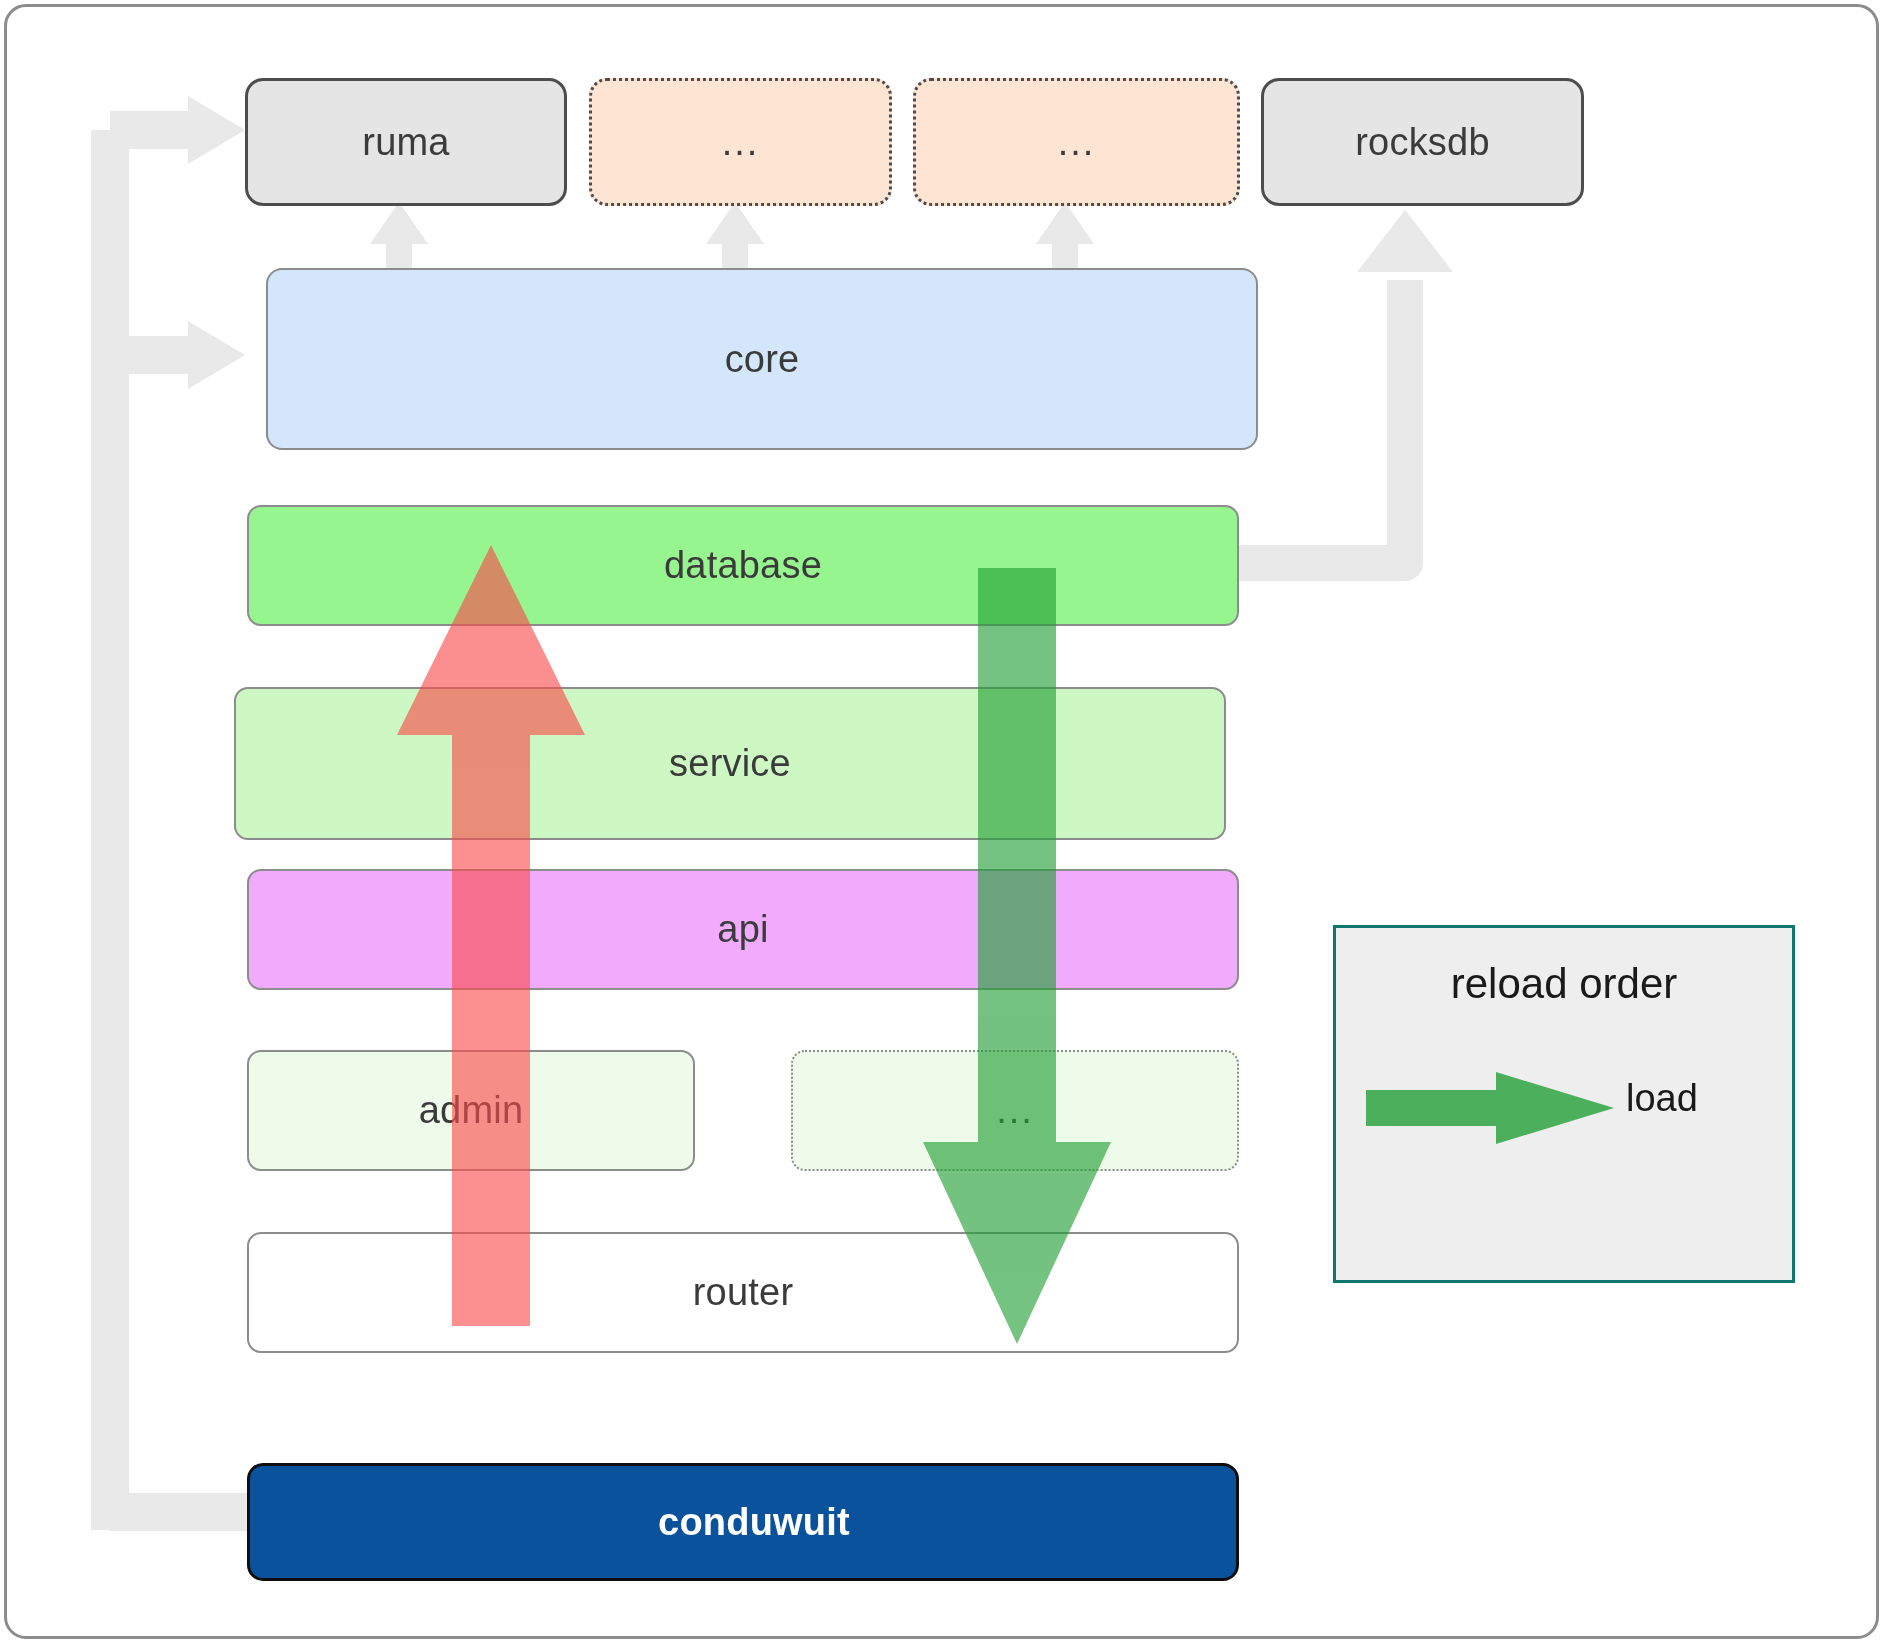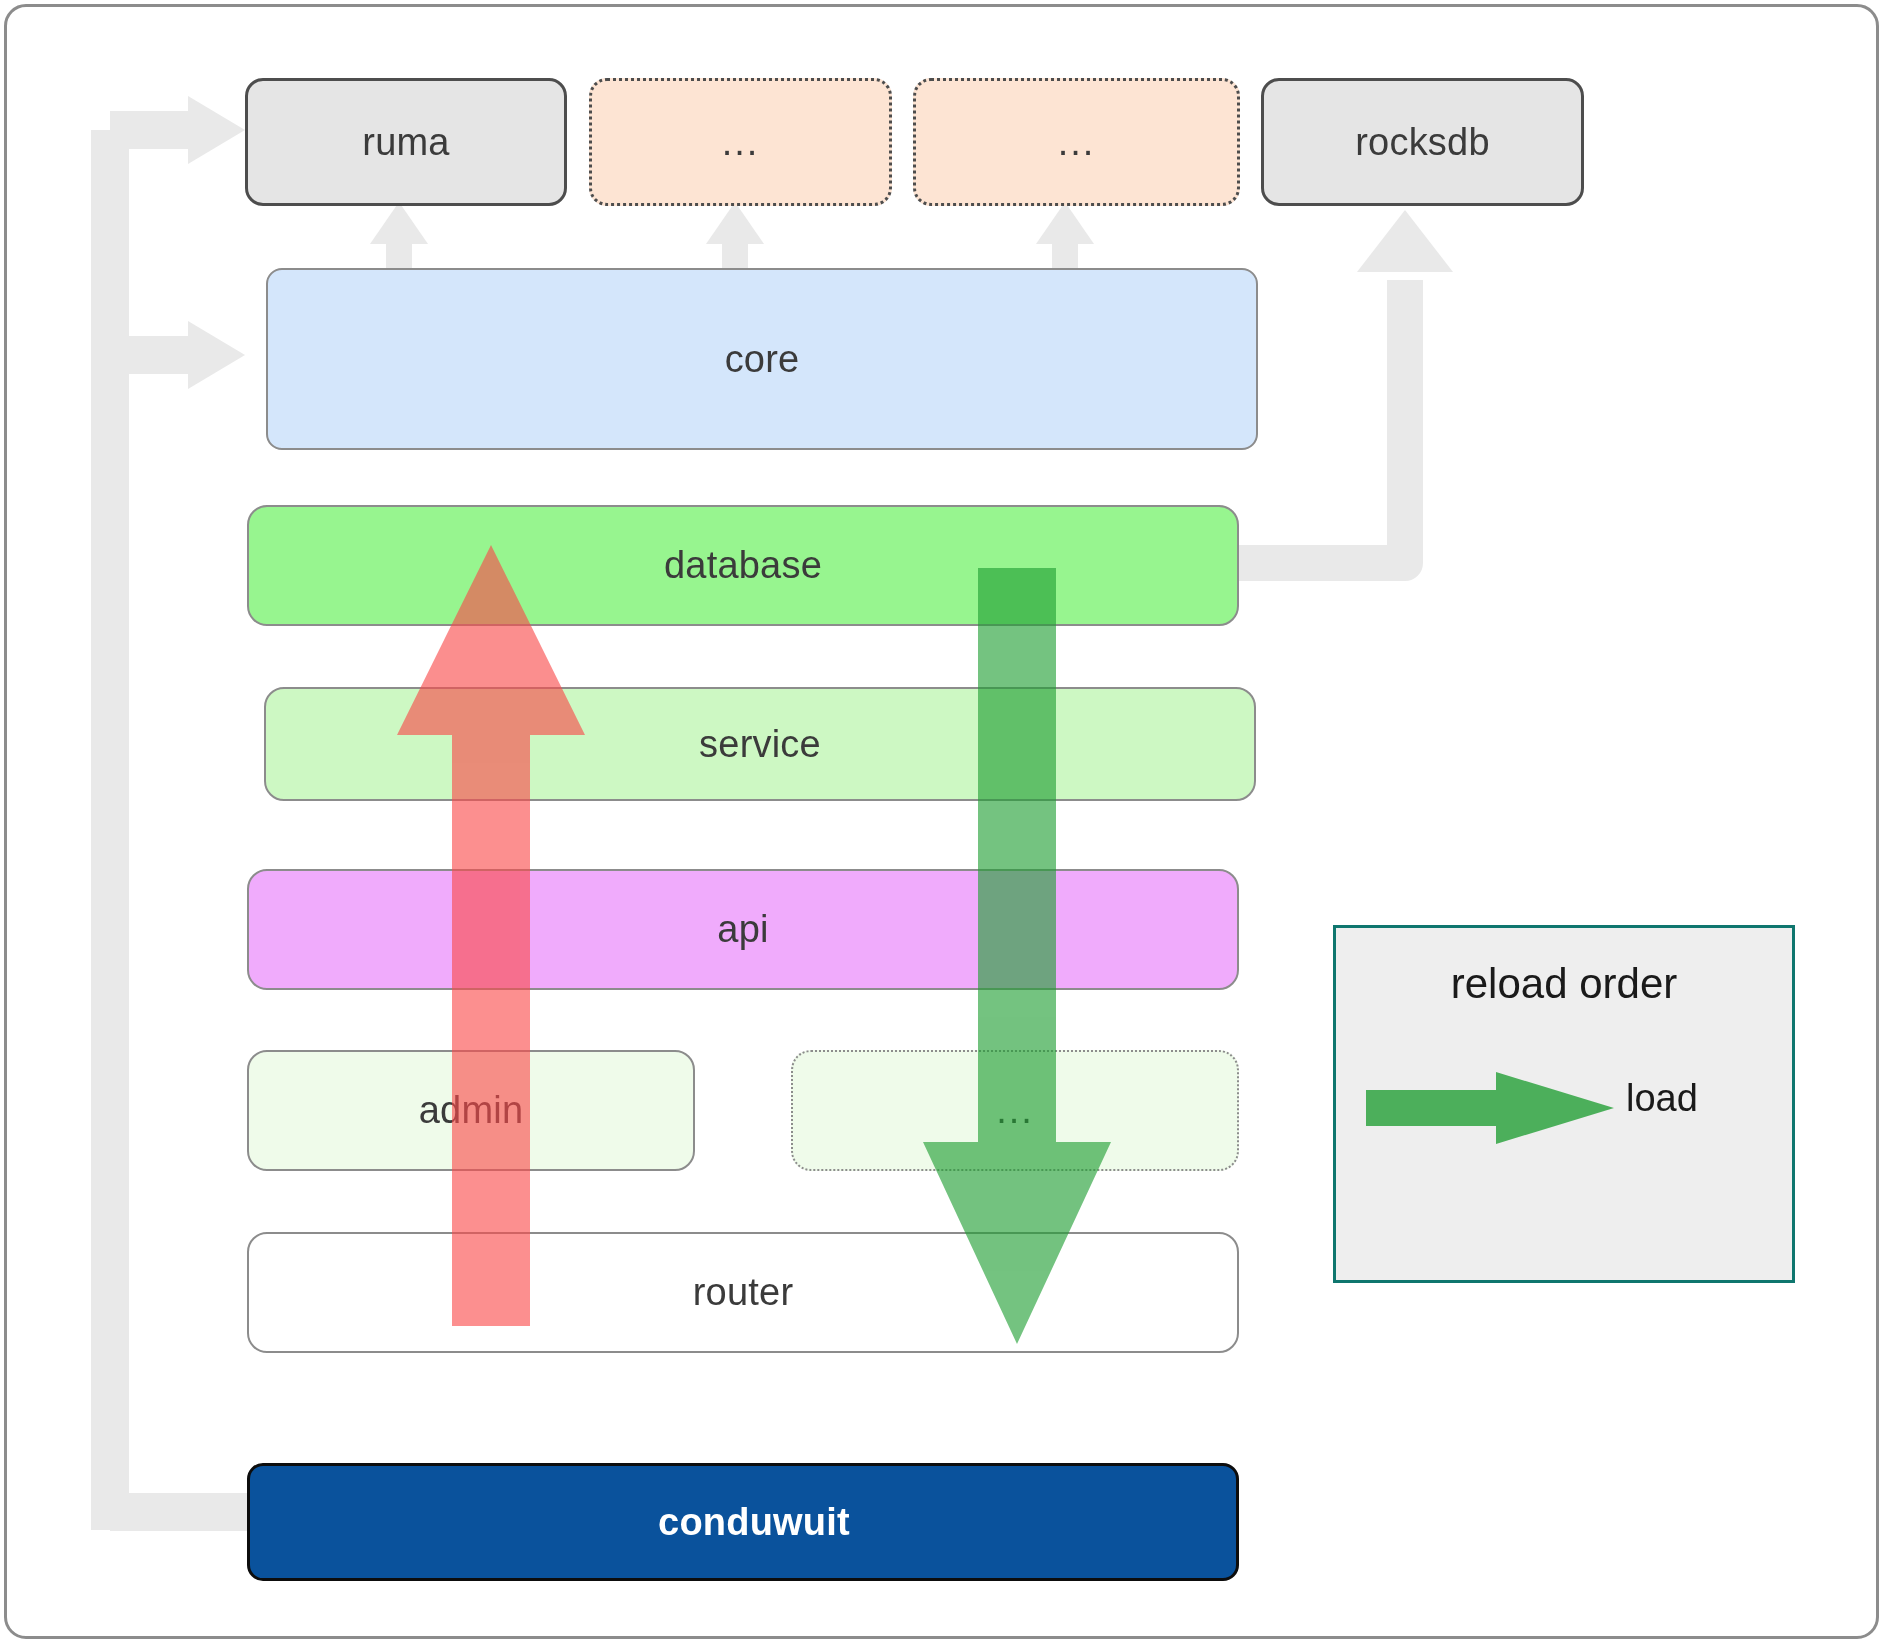--- a/index.html
+++ b/index.html
@@ -28,21 +28,21 @@
     background: #ffffff;
   }
 
   
   .node {
     position: absolute;
     box-sizing: border-box;
     display: flex;
     align-items: center;
     justify-content: center;
-    border-radius: 20px;
+    border-radius: 14px;
     font-size: 38px;
     color: #3b3b3b;
     letter-spacing: 0.2px;
     z-index: 6;
   }
   .node.dep {
     background: #e5e5e5;
     border: 3px solid #4d4d4d;
     border-radius: 18px;
   }
@@ -202,21 +202,21 @@
   </div>
 
   <div class="node core" style="left:247px; top:268px; width:992px; height:182px;margin-left:19px;">
     <span>core</span>
   </div>
 
   <div class="node db" style="left:247px; top:505px; width:992px; height:121px;">
     <span>database</span>
   </div>
 
-  <div class="node service" style="left:264px; top:687px; width:992px; height:114px;">
+  <div class="node service" style="left:234px; top:687px; width:992px; height:153px;">
     <span>service</span>
   </div>
 
   <div class="node api" style="left:247px; top:869px; width:992px; height:121px;">
     <span>api</span>
   </div>
 
   <div class="node admin" style="left:247px; top:1050px; width:448px; height:121px;">
     <span>admin</span>
   </div>

